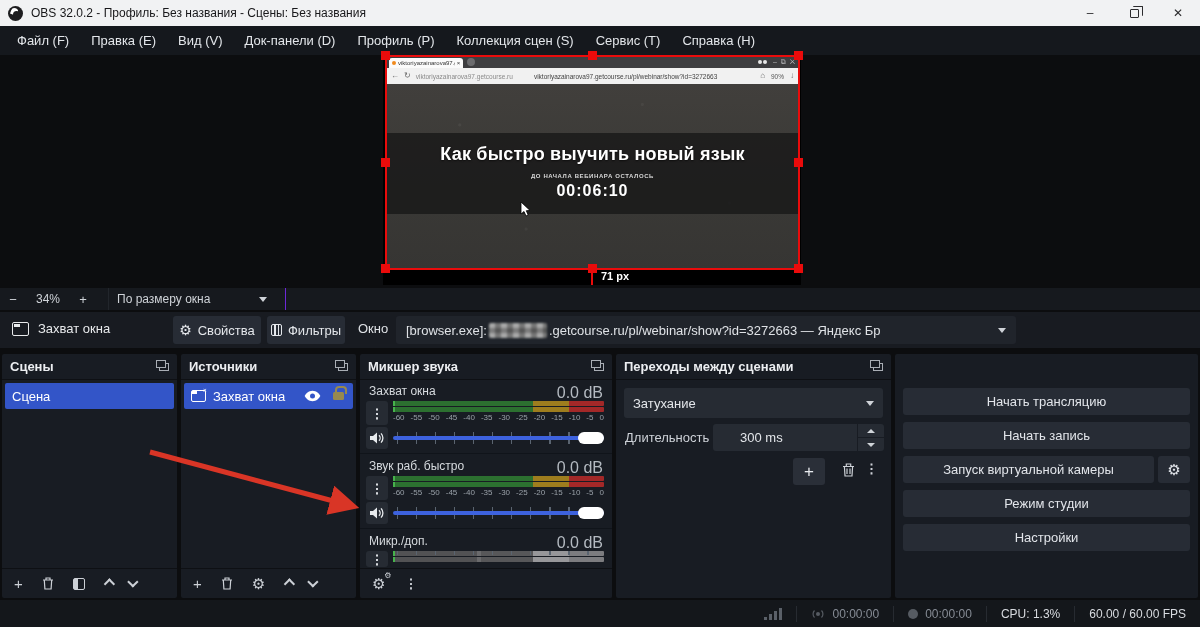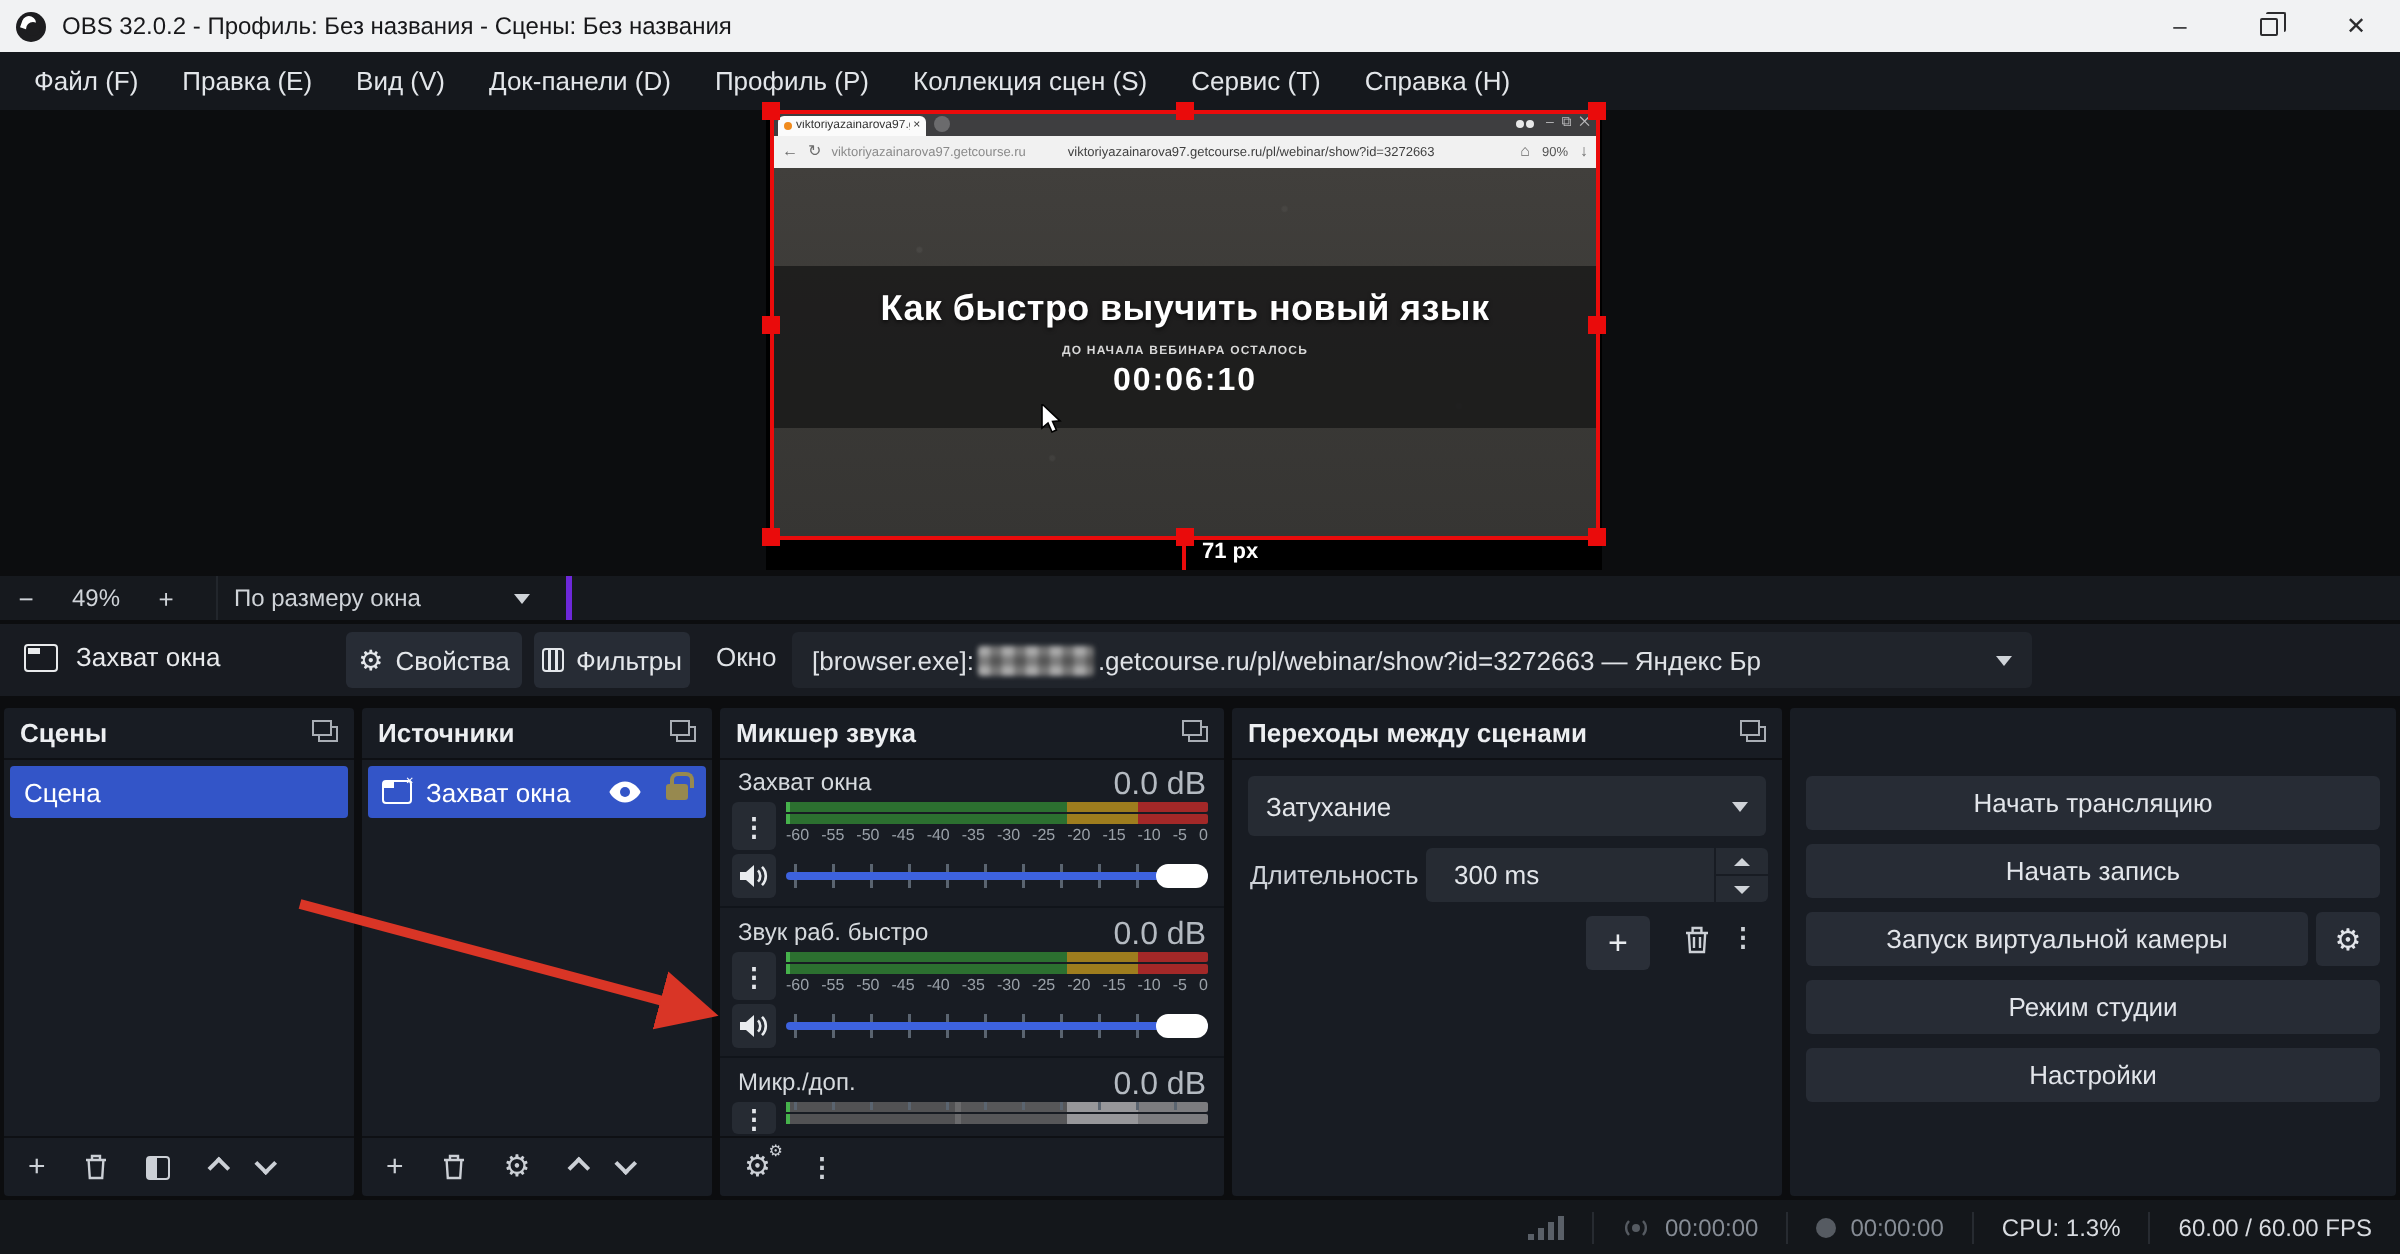--- a/index.html
+++ b/index.html
@@ -70,21 +70,21 @@
   .measure-line { position:absolute; left:591px; top:215px; width:2px; height:15px; background:#ea0b0b; }
   .measure-label { position:absolute; left:601px; top:215px; font-size:11px; font-weight:bold; color:#fff; }
   .cursor { position:absolute; left:520px; top:147px; }
 
   
   .zoombar { position:absolute; top:288px; left:0; right:0; height:22px; background:#16191e;
              display:flex; align-items:center; font-size:12px; color:#cfd3d8; }
   .zoom-btn { width:26px; text-align:center; font-size:13px; }
   .zoom-level { width:44px; text-align:center; }
   .fit-combo { margin-left:12px; width:178px; display:flex; align-items:center; height:22px;
-               border-left:1px solid #22262c; border-right:3px solid #6d28d9; padding:0 8px; }
+               border-left:1px solid #22262c; border-right:1px solid #6d28d9; padding:0 8px; }
   .tri-down { width:0; height:0; border-left:4px solid transparent; border-right:4px solid transparent;
               border-top:5px solid #cfd3d8; }
   .fit-combo .tri-down { margin-left:auto; margin-right:10px; }
 
   
   .srcbar { position:absolute; top:312px; left:0; right:0; height:36px; background:#181b21; }
   .src-icon { position:absolute; left:12px; top:10px; width:17px; height:14px; border:1.6px solid #e8eaec;
               border-radius:2px; }
   .src-icon::before { content:""; position:absolute; left:1px; top:1px; width:6px; height:3px; background:#e8eaec; }
   .src-name { position:absolute; left:38px; top:9px; font-size:13px; color:#e8eaec; }
@@ -153,21 +153,21 @@
   .vol-slider .track { position:absolute; left:0; right:0; top:9px; height:4px; background:#3d62de; border-radius:2px; }
   .vol-slider .knob { position:absolute; right:0; top:5px; width:26px; height:12px; background:#fff; border-radius:6px; }
   .adv-audio { position:relative; color:#ccd0d6; font-size:15px; }
   .adv-audio::after { content:"⚙"; position:absolute; right:-6px; top:-4px; font-size:8px; }
 
   
   .combo { position:absolute; left:8px; right:8px; height:27px; background:#262b33; border-radius:3px;
            display:flex; align-items:center; padding:15px 9px; font-size:13px; color:#e3e6ea; }
   .dur-label { position:absolute; left:9px; top:76px; font-size:13px; color:#ced2d8; }
   .spinbox { position:absolute; left:97px; top:70px; width:144px; height:27px; background:#262b33;
-             border-radius:3px 0 0 3px; display:flex; align-items:center; padding-left:14px;
+             border-radius:3px 0 0 3px; display:flex; align-items:center; padding-left:27px;
              font-size:13px; color:#e3e6ea; }
   .spin-arrows { position:absolute; left:242px; top:70px; width:26px; height:27px; display:flex;
                  flex-direction:column; gap:1px; }
   .spin-arrows div { flex:1; background:#262b33; display:flex; align-items:center; justify-content:center; }
   .spin-arrows div:first-child { border-radius:0 3px 0 0; }
   .spin-arrows div:last-child { border-radius:0 0 3px 0; }
   .tri-up-s { width:0; height:0; border-left:4px solid transparent; border-right:4px solid transparent;
               border-bottom:4px solid #cfd3d8; }
   .tri-down-s { width:0; height:0; border-left:4px solid transparent; border-right:4px solid transparent;
                 border-top:4px solid #cfd3d8; }
@@ -276,21 +276,21 @@
     <div class="measure-line"></div>
     <div class="measure-label">71 px</div>
 
     <svg class="cursor" width="11" height="15" viewBox="0 0 11 15">
       <path d="M1 0 L1 12 L4 9.5 L6 14 L8.2 13 L6.3 8.7 L10 8.4 Z" fill="#fff" stroke="#000" stroke-width="0.8"></path>
     </svg>
   </div>
 
   <div class="zoombar">
     <div class="zoom-btn">−</div>
-    <div class="zoom-level">49%</div>
+    <div class="zoom-level">34%</div>
     <div class="zoom-btn">+</div>
     <div class="fit-combo">
       <span>По размеру окна</span>
       <span class="tri-down"></span>
     </div>
   </div>
 
   <div class="srcbar">
     <div class="src-icon"></div>
     <div class="src-name">Захват окна</div>

